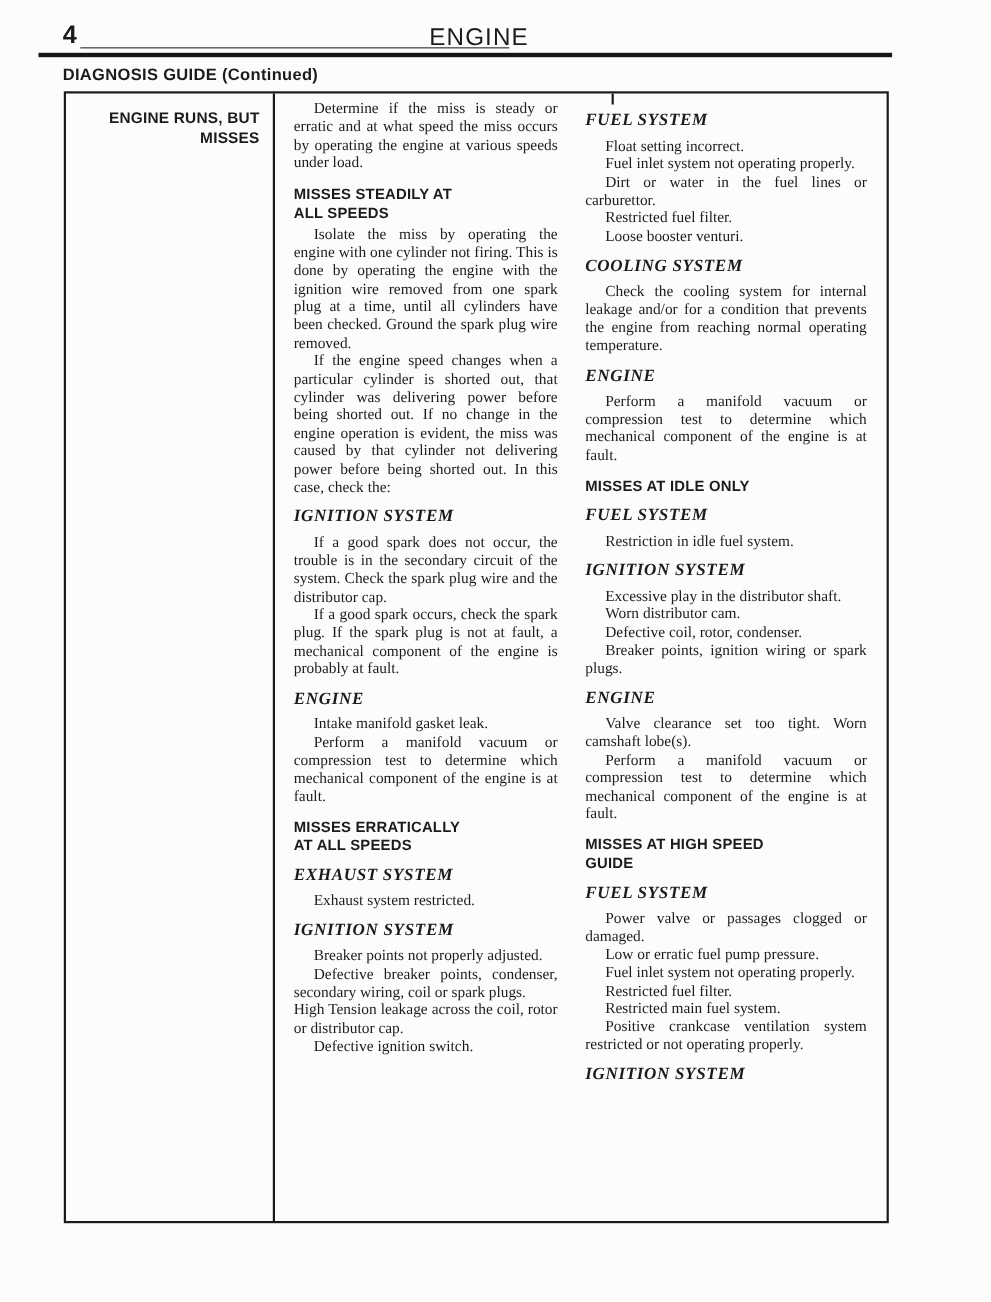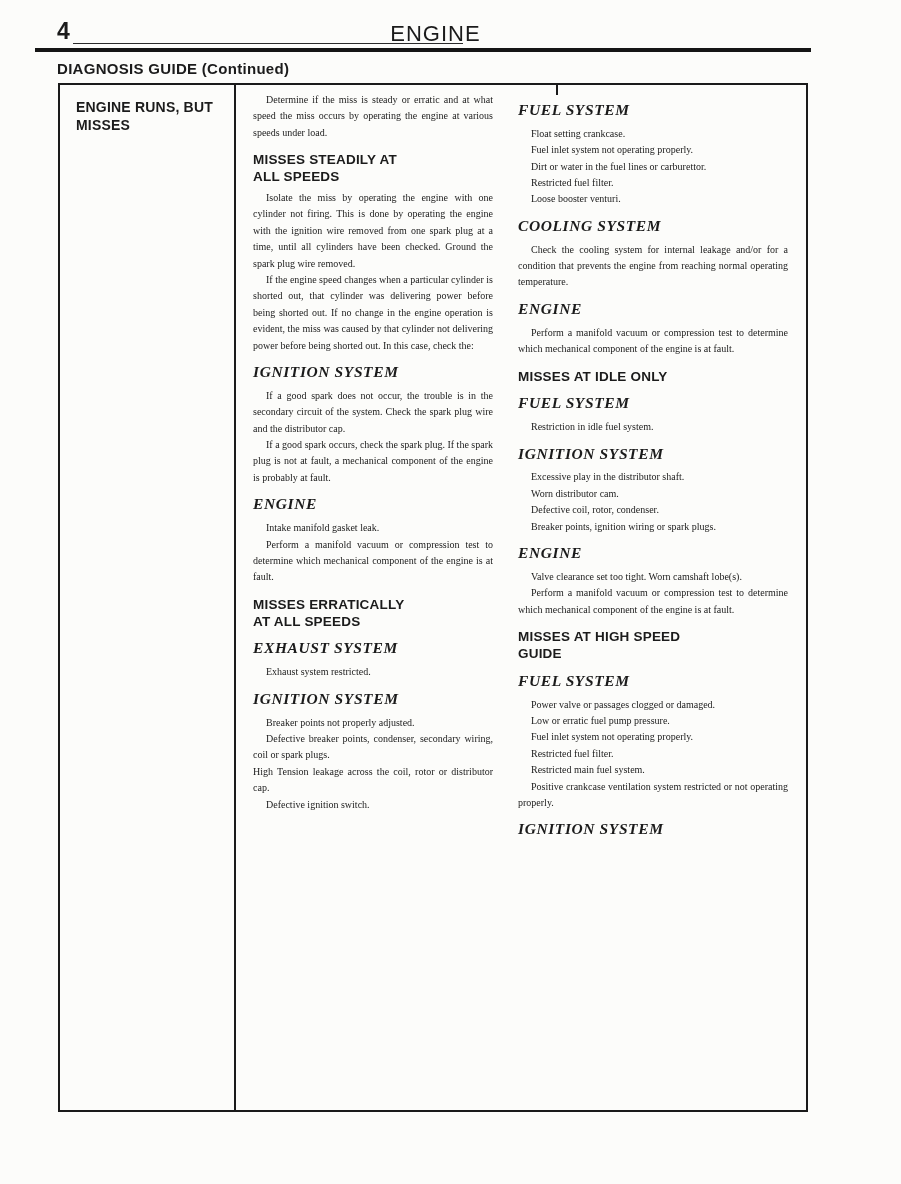--- a/index.html
+++ b/index.html
@@ -47,41 +47,42 @@
     border:2px solid #1a1a1a;
     box-sizing:border-box;
     display:flex;
     background:#fcfcfa;
   }
   .col-tick{
     position:absolute;left:496px;top:0;width:2px;height:10px;
     background:#1a1a1a;
   }
   .cell-symptom{
-    width:176px;box-sizing:border-box;
+    width:190px;box-sizing:border-box;
     border-right:2px solid #1a1a1a;
     padding:13px 12px 0 16px;
+    text-align:right;
   }
   .symptom-label{
     font-family:"Liberation Sans", sans-serif;
     font-size:14px;font-weight:bold;line-height:1.3;
     white-space:pre-line;letter-spacing:0.2px;
   }
   .cell-mid{
     width:273px;box-sizing:border-box;
     padding:7px 16px 0 17px;
   }
   .cell-right{
     flex:1;box-sizing:border-box;
     padding:7px 18px 0 9px;
   }
   
   .para{
     margin:0;
-    font-size:10px;line-height:16.4px;
+    font-size:14px;line-height:16.4px;
     text-align:justify;
     text-indent:1.3em;
   }
   .para.noindent{text-indent:0;}
   .h-serif{
     margin:9px 0 7px 0;
     font-family:"Liberation Serif", serif;
     font-size:15.5px;font-weight:bold;
     letter-spacing:0.6px;
     line-height:1.15;
@@ -135,21 +136,21 @@
         <p class="para">Exhaust system restricted.</p>
         <h3 class="h-serif">IGNITION SYSTEM</h3>
         <p class="para">Breaker points not properly adjusted.</p>
         <p class="para">Defective breaker points, condenser, secondary wiring, coil or spark plugs.</p>
         <p class="para noindent">High Tension leakage across the coil, rotor or distributor cap.</p>
         <p class="para">Defective ignition switch.</p>
       </div>
 
     <div class="cell-right">
         <h3 class="h-serif">FUEL SYSTEM</h3>
-        <p class="para">Float setting crankcase.</p>
+        <p class="para">Float setting incorrect.</p>
         <p class="para">Fuel inlet system not operating properly.</p>
         <p class="para">Dirt or water in the fuel lines or carburettor.</p>
         <p class="para">Restricted fuel filter.</p>
         <p class="para">Loose booster venturi.</p>
         <h3 class="h-serif">COOLING SYSTEM</h3>
         <p class="para">Check the cooling system for internal leakage and/or for a condition that prevents the engine from reaching normal operating temperature.</p>
         <h3 class="h-serif">ENGINE</h3>
         <p class="para">Perform a manifold vacuum or compression test to determine which mechanical component of the engine is at fault.</p>
         <h4 class="h-sans">MISSES AT IDLE ONLY</h4>
         <h3 class="h-serif">FUEL SYSTEM</h3>

